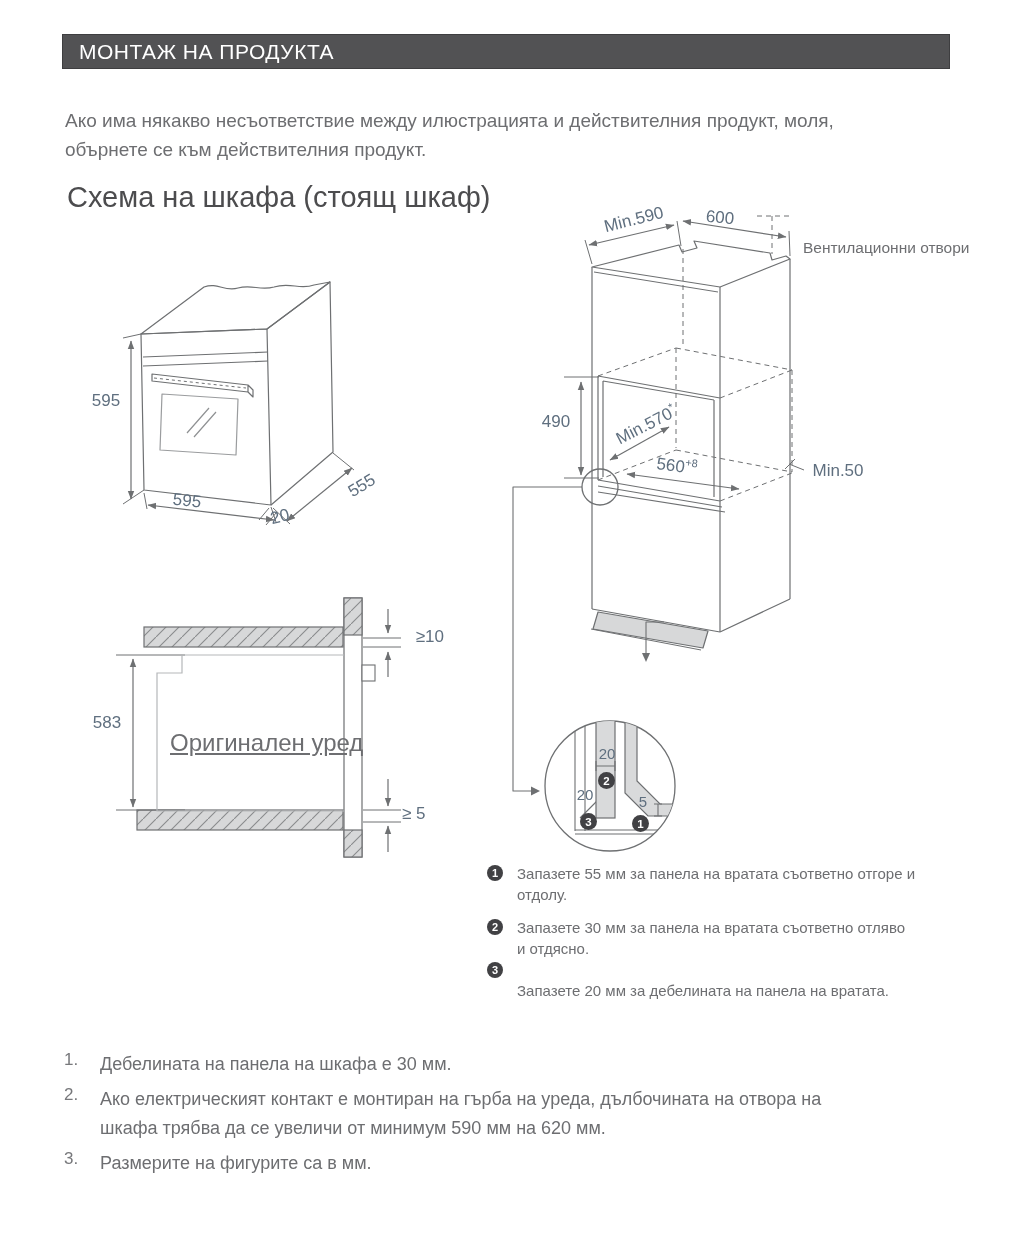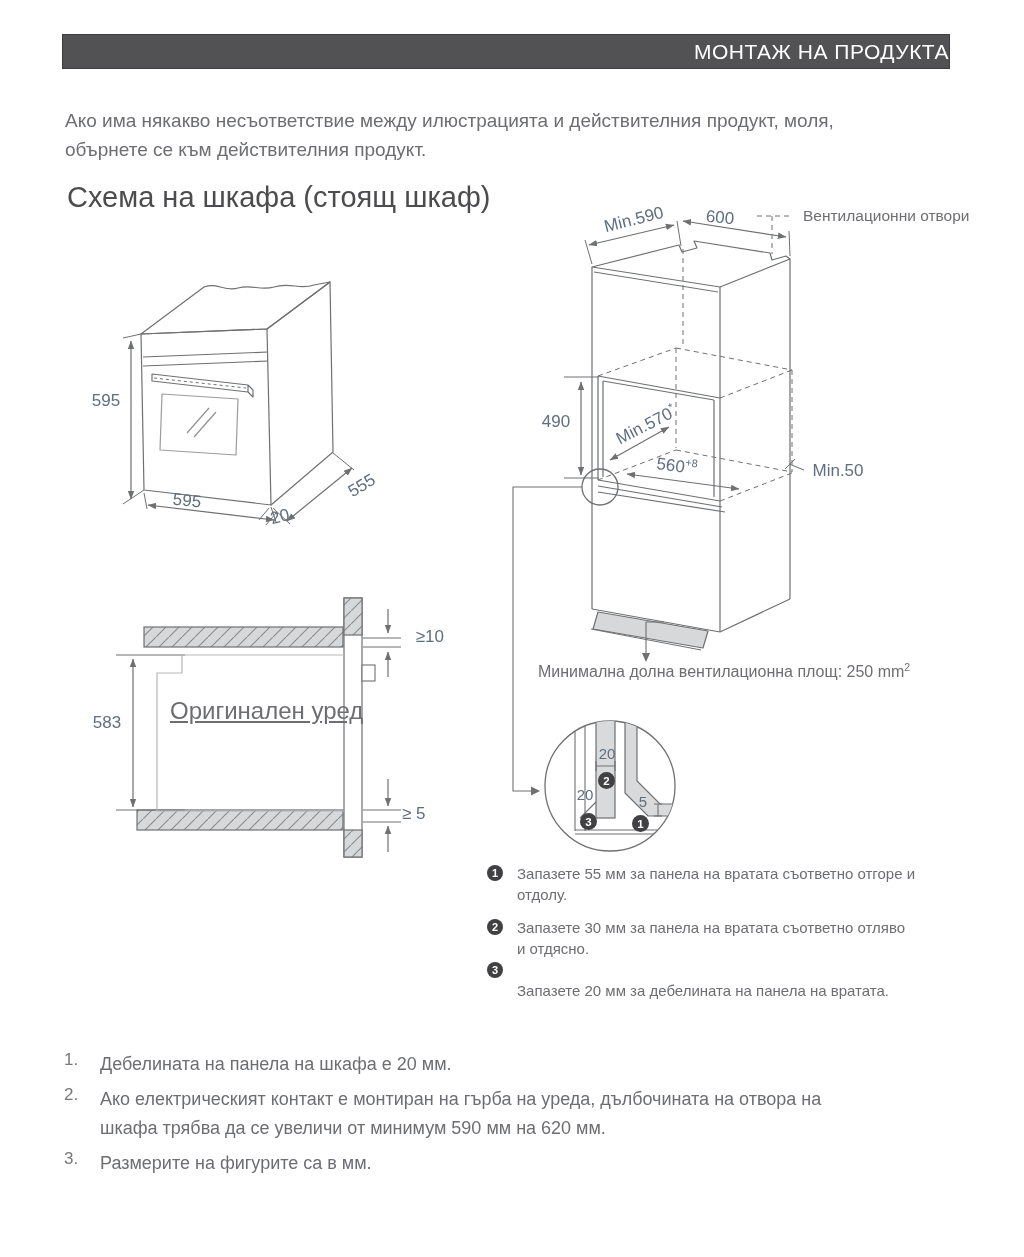--- a/index.html
+++ b/index.html
@@ -1,30 +1,30 @@
 <!DOCTYPE html>
 <html><head>
 <meta charset="utf-8">
 <style>
   html,body{margin:0;padding:0;background:#ffffff;}
   #page{position:relative;width:1024px;height:1257px;background:#ffffff;overflow:hidden;
         font-family:"Liberation Sans", sans-serif;color:#6d6e71;}
   .abs{position:absolute;}
   
   #hdr{left:62px;top:34px;width:870px;height:33px;background:#525254;border:1px solid #3e3e40;
-       color:#ffffff;font-size:21px;letter-spacing:.5px;line-height:33px;padding-left:16px;text-align:right;}
+       color:#ffffff;font-size:21px;letter-spacing:.5px;line-height:33px;padding-left:16px;}
   
   #intro{left:65px;top:106px;width:780px;font-size:19px;line-height:29px;color:#6d6e71;}
   
   #sect{left:67px;top:181px;font-size:29px;color:#4c4c4e;}
   
   .dim{position:absolute;color:#5f6f7f;font-size:17px;text-align:center;white-space:nowrap;}
   .dim sup{font-size:11px;}
   .dim-sm{font-size:15px;}
-  .gray-lbl{position:absolute;color:#6d6e71;white-space:nowrap;}
+  .gray-lbl{position:absolute;color:#6d6e71;white-space:nowrap;margin-top:32px;}
   
   .mk{position:absolute;width:17px;height:17px;border-radius:50%;background:#414144;color:#fff;
       font-size:11.5px;font-weight:bold;display:flex;align-items:center;justify-content:center;}
   
   .note-row{position:absolute;display:flex;gap:14px;}
   .note-ic{width:16px;height:16px;border-radius:50%;background:#414144;color:#fff;flex:0 0 16px;
       font-size:11px;font-weight:bold;display:flex;align-items:center;justify-content:center;margin-top:2px;}
   .note-tx{width:400px;font-size:15px;line-height:21px;color:#6d6e71;}
   .nowrap .note-tx{white-space:nowrap;width:auto;margin-top:20px;}
   
@@ -148,21 +148,20 @@
   <div class="dim" style="left:336px;top:476px;width:52px;transform:rotate(-31deg);">555</div>
   <div class="dim" style="left:263px;top:507px;width:34px;transform:rotate(-14deg);">20</div>
 
   <div class="dim" style="left:592px;top:210px;width:84px;transform:rotate(-14deg);">Min.590</div>
   <div class="dim" style="left:697px;top:208px;width:46px;transform:rotate(5deg);">600</div>
   <div class="gray-lbl" style="left:803px;top:207px;font-size:15.5px;">Вентилационни отвори</div>
   <div class="dim" style="left:535px;top:412px;width:42px;">490</div>
   <div class="dim" style="left:601px;top:414px;width:90px;transform:rotate(-27deg);"><span>Min.570</span><sup>*</sup></div>
   <div class="dim" style="left:645px;top:455px;width:64px;transform:rotate(7deg);"><span>560</span><sup>+8</sup></div>
   <div class="dim" style="left:806px;top:461px;width:64px;">Min.50</div>
-  <div class="gray-lbl" style="left:538px;top:661px;font-size:16px;"><span>Минимална долна вентилационна площ: 250 mm</span><sup style="font-size:10.5px;">2</sup></div>
 
   <div class="dim" style="left:402px;top:627px;width:42px;text-align:right;">≥10</div>
   <div class="dim" style="left:86px;top:713px;width:42px;">583</div>
   <div class="gray-lbl" style="left:170px;top:697px;font-size:24px;text-decoration:underline;">Оригинален уред</div>
   <div class="dim" style="left:402px;top:804px;width:42px;text-align:left;">≥ 5</div>
 
   <div class="dim dim-sm" style="left:594px;top:745px;width:26px;">20</div>
   <div class="dim dim-sm" style="left:571px;top:786px;width:28px;">20</div>
   <div class="dim dim-sm" style="left:634px;top:793px;width:18px;">5</div>
   <div class="mk" style="left:598px;top:772px;">2</div>
@@ -178,21 +177,21 @@
     <div class="note-tx">Запазете 30 мм за панела на вратата съответно отляво и отдясно.</div>
   </div>
   <div class="note-row nowrap" style="left:487px;top:960px;">
     <div class="note-ic">3</div>
     <div class="note-tx">Запазете 20 мм за дебелината на панела на вратата.</div>
   </div>
 
   <div id="foot" class="abs">
     <div class="f-row">
       <div class="f-num">1.</div>
-      <div class="f-tx">Дебелината на панела на шкафа е 20 мм.</div>
+      <div class="f-tx">Дебелината на панела на шкафа е 30 мм.</div>
     </div>
     <div class="f-row">
       <div class="f-num">2.</div>
       <div class="f-tx">Ако електрическият контакт е монтиран на гърба на уреда, дълбочината на отвора на шкафа трябва да се увеличи от минимум 590 мм на 620 мм.</div>
     </div>
     <div class="f-row">
       <div class="f-num">3.</div>
       <div class="f-tx">Размерите на фигурите са в мм.</div>
     </div>
   </div>

